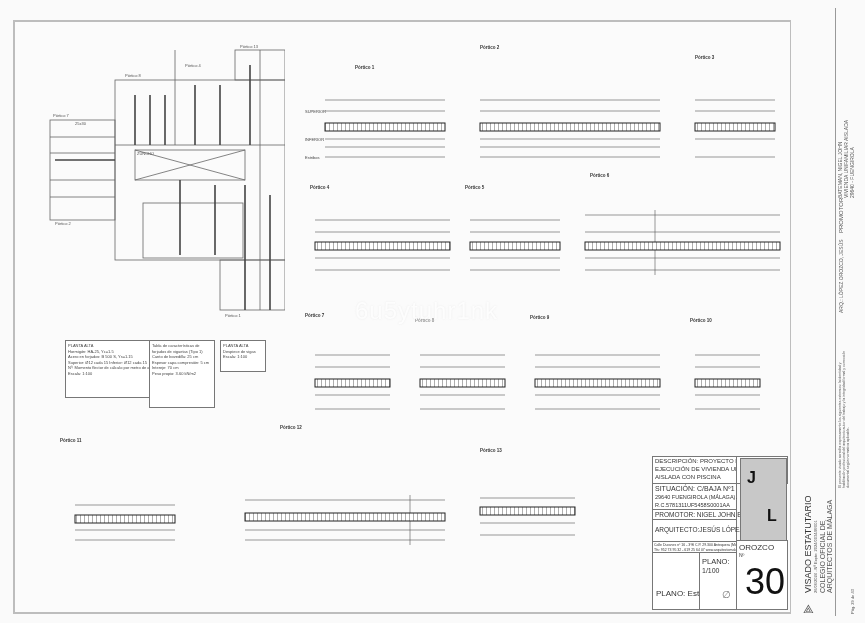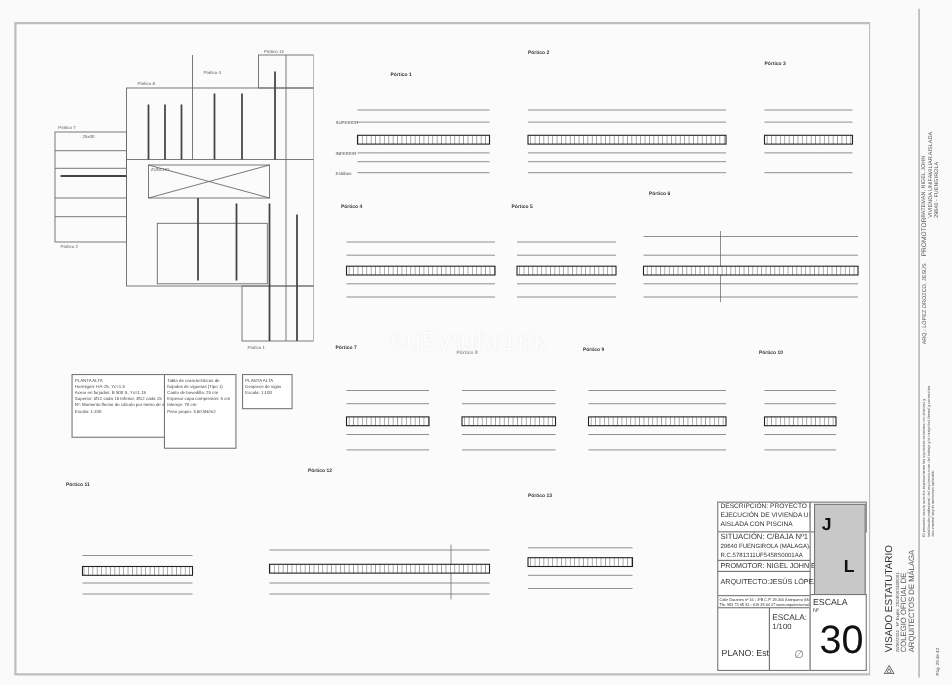--- a/index.html
+++ b/index.html
@@ -296,26 +296,26 @@
   <span style="left:26px;top:48px;">L</span>
 </div>
 <div class="tb-cell" style="left:652px;top:541px;width:85px;height:12px;">
   <div class="tb-txt" style="left:1px;top:1px;font-size:3.5px;">Calle Duranes nº 16 - 3ºB    C.P. 29.300    Antequera (Málaga)</div>
   <div class="tb-txt" style="left:1px;top:6px;font-size:3.5px;">Tfs: 952 73 95 32 - 619 25 64 07 www.arquitectomalaga.net</div>
 </div>
 <div class="tb-cell" style="left:652px;top:552px;width:48px;height:58px;">
   <div class="tb-txt" style="left:3px;top:36px;font-size:8px;">PLANO:  Estructura 3</div>
 </div>
 <div class="tb-cell" style="left:699px;top:552px;width:38px;height:58px;">
-  <div class="tb-txt" style="left:2px;top:4px;font-size:7.5px;">ESCALA:</div>
+  <div class="tb-txt" style="left:2px;top:4px;font-size:7.5px;">PLANO:</div>
   <div class="tb-txt" style="left:2px;top:14px;font-size:7px;">1/100</div>
   <div class="tb-txt" style="left:22px;top:36px;font-size:10px;color:#777;">∅</div>
 </div>
 <div class="tb-cell" style="left:736px;top:540px;width:52px;height:70px;">
-  <div class="tb-txt" style="left:2px;top:2px;font-size:8px;">ESCALA</div>
+  <div class="tb-txt" style="left:2px;top:2px;font-size:8px;">OROZCO</div>
   <div class="tb-txt" style="left:2px;top:11px;font-size:5px;">Nº</div>
   <div class="tb-txt" style="left:8px;top:20px;font-size:36px;color:#111;">30</div>
 </div>
 
 <div class="margin-strip">
   <div class="vline"></div>
   <div class="rot" style="left:43px;top:225px;font-size:6px;">PROMOTOR</div>
   <div class="rot" style="left:42px;top:190px;font-size:5px;">BATEMAN, NIGEL JOHN</div>
   <div class="rot" style="left:48px;top:190px;font-size:5px;">VIVIENDA UNIFAMILIAR AISLADA</div>
   <div class="rot" style="left:54px;top:190px;font-size:5px;">29640 - FUENGIROLA</div>

